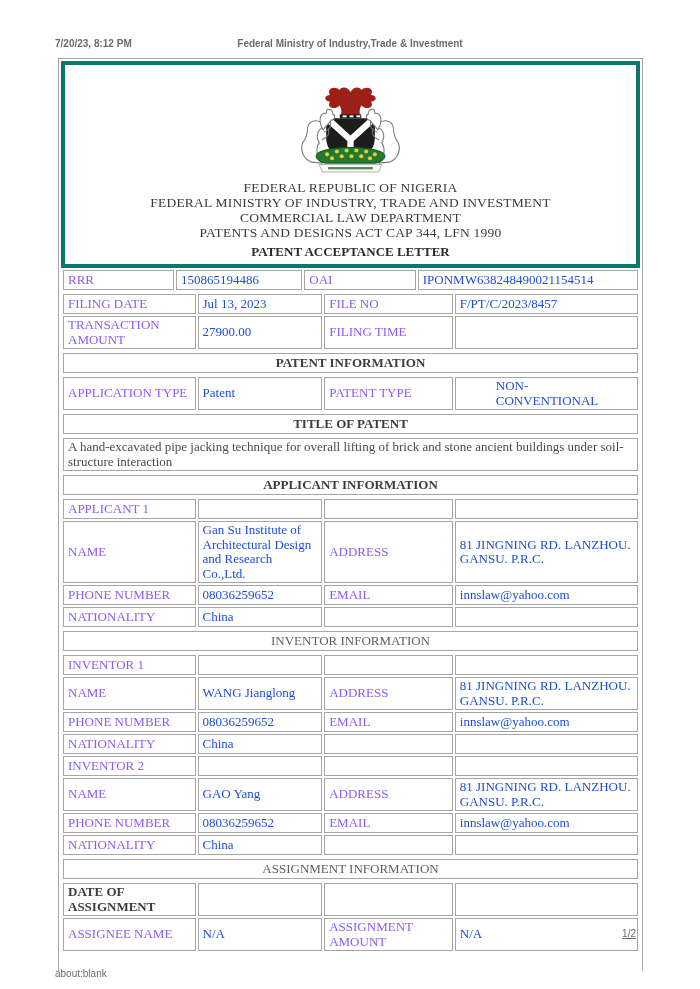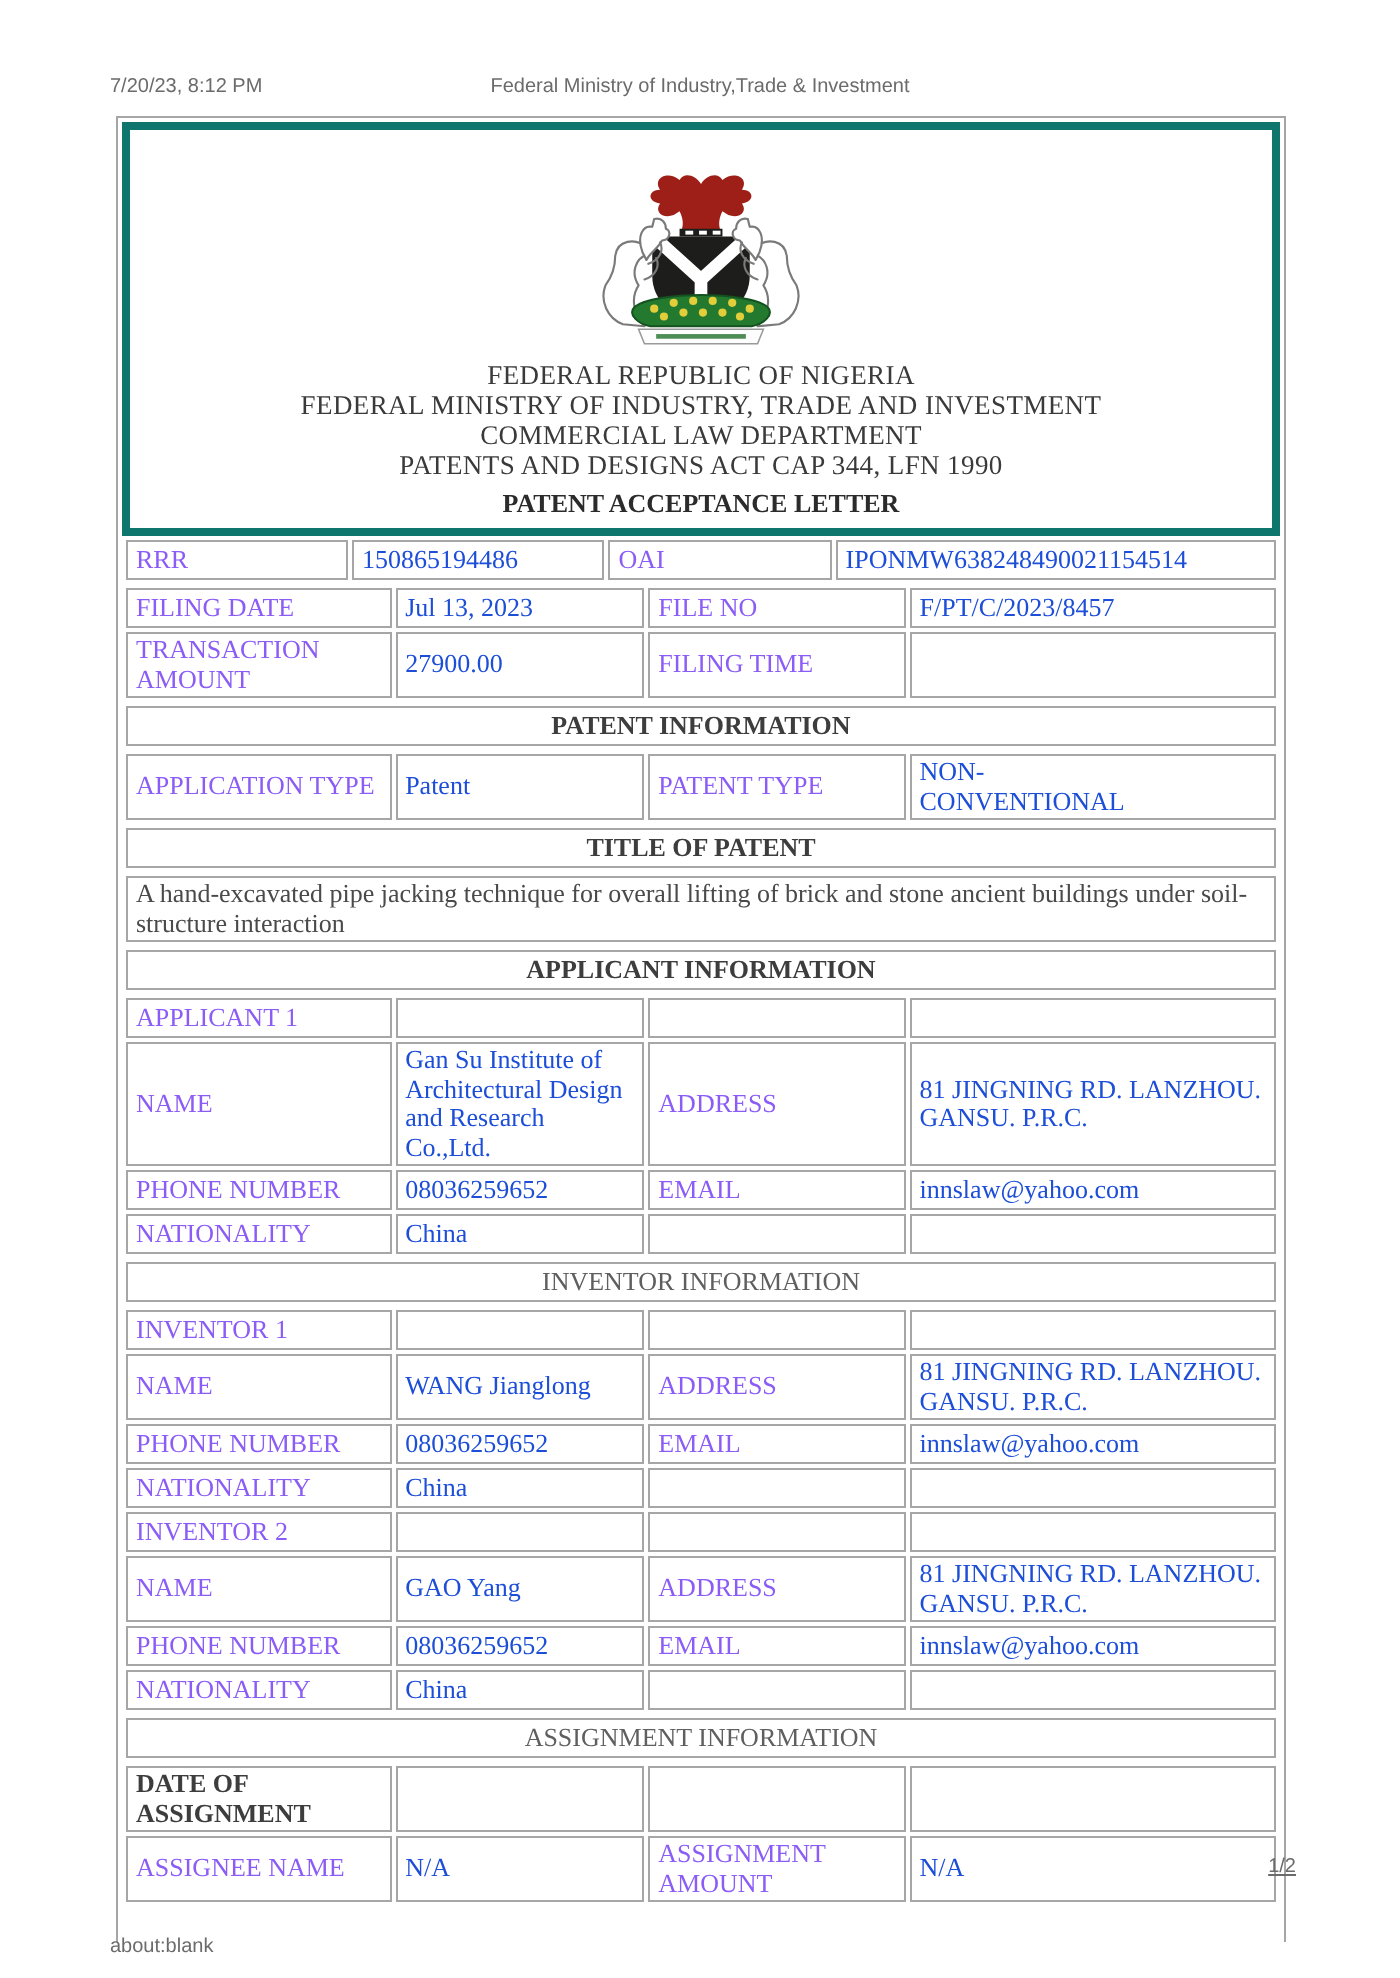--- a/index.html
+++ b/index.html
@@ -4,49 +4,49 @@
 <style>
   html,body{margin:0;padding:0;background:#fff;}
   .page{position:relative;width:700px;height:989px;background:#ffffff;overflow:hidden;
         font-family:"Liberation Serif","DejaVu Serif",serif;}
   
   .chrome{position:absolute;left:0;right:0;font-family:"Liberation Sans","DejaVu Sans",sans-serif;
           font-size:10px;color:#6b6b6b;}
   .chrome .ts{position:absolute;left:55px;top:0;white-space:nowrap;}
   .chrome .ct{display:block;text-align:center;}
   .chrome .url{position:absolute;left:55px;top:0;margin-top:40px;}
-  .chrome .pg{position:absolute;right:52px;top:0;text-decoration:underline;}
+  .chrome .pg{position:absolute;right:64px;top:0;text-decoration:underline;}
   
   .frame{position:absolute;left:58px;top:58px;width:585px;box-sizing:border-box;
          border:1px solid #a6a6a6;border-bottom:none;padding:2px 2px 18px 2px;}
   
   .letterhead{border:4px solid #0f766e;text-align:center;padding:20px 4px 3px 4px;color:#3a3a3a;}
   .letterhead svg{display:block;margin:0 auto 7px auto;}
   .lh-line{font-size:13.5px;line-height:15px;letter-spacing:.2px;}
   .doc-title{font-size:13px;line-height:19px;font-weight:bold;color:#2b2b2b;margin-top:2px;}
   
   table.tbl{width:100%;border-collapse:separate;border-spacing:2px;table-layout:fixed;margin:0;}
   table.tbl td{border:1px solid #a6a6a6;padding:1px 4px;height:16px;vertical-align:middle;
                font-size:13px;line-height:14.5px;overflow:hidden;}
   .lab{color:#8b5cf6;}
   .lab.b{font-weight:bold;color:#3d3d3d;}
   .val{font-weight:normal;color:#1d4ed8;}
   .sec{text-align:center;font-weight:bold;color:#3d3d3d;}
   .sec.light{font-weight:normal;color:#5f5f5f;}
   .body-cell{text-align:left;color:#4a4a4a;}
-  .wrapnarrow{display:inline-block;max-width:86px;}
+  .wrapnarrow{display:inline-block;max-width:86px;margin-left:36px;}
   col.a1{width:19.5%;} col.a2{width:22.2%;} col.a3{width:19.6%;} col.a4{width:38.7%;}
   col.b1{width:23.3%;} col.b2{width:21.9%;} col.b3{width:22.6%;} col.b4{width:32.2%;}
 </style>
 </head>
 <body>
 
 <div class="page">
 
-  <div class="chrome" style="top:38px;">
+  <div class="chrome" style="top:38px;font-weight:bold;">
     <span class="ts">7/20/23, 8:12 PM</span>
     <span class="ct">Federal Ministry of Industry,Trade &amp; Investment</span>
   </div>
 
   <div class="frame">
 
     <div class="letterhead">
       <svg width="117" height="88" viewBox="0 0 120 90">
 
         <path d="M60 7 C57 2 51 1 49 5 C43 0 35 4 39 10 C33 10 32 16 39 17 C36 21 40 25 46 23 L49 21 C51 25 51 28 50 31 L70 31 C69 28 69 25 71 21 L74 23 C80 25 84 21 81 17 C88 16 87 10 81 10 C85 4 77 0 71 5 C69 1 63 2 60 7 Z" fill="#9e1f17"></path>

